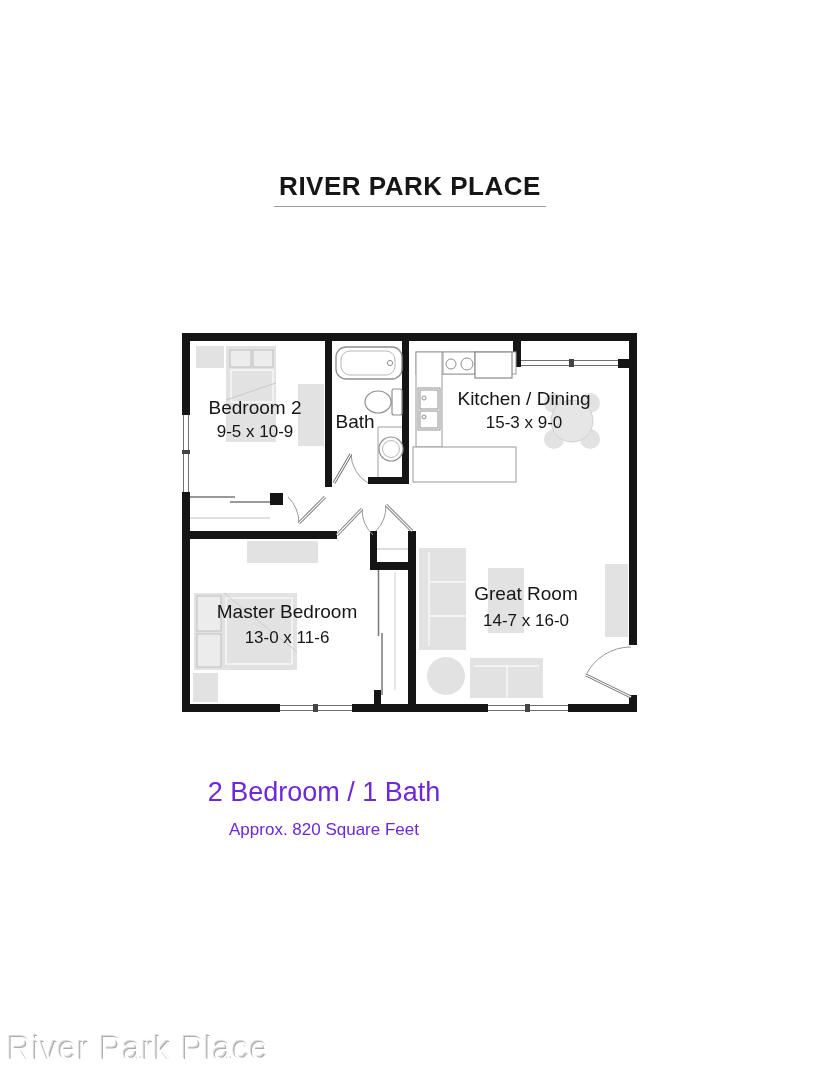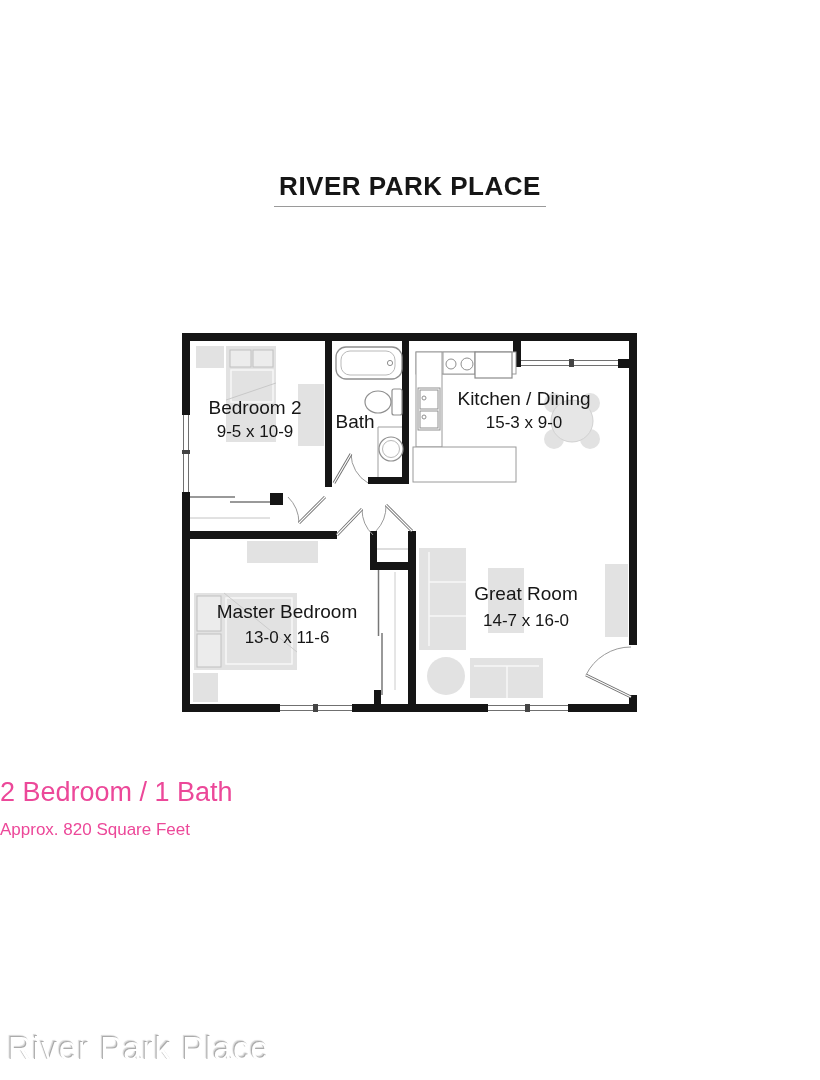--- a/index.html
+++ b/index.html
@@ -6,21 +6,21 @@
   body{
     width:820px;height:1080px;position:relative;background:#ffffff;
     font-family:"Liberation Sans", sans-serif;overflow:hidden;
   }
   .title-wrap{position:absolute;top:171px;left:0;width:820px;text-align:center;}
   .title{
     display:inline-block;font-size:26px;font-weight:700;color:#161616;
     letter-spacing:.5px;border-bottom:1px solid #9a9a9a;padding:0 5px 4px 5px;
   }
   .plan-svg{position:absolute;left:0;top:0;}
-  .summary{position:absolute;left:0;width:648px;text-align:left;color:#ec4899;}
+  .summary{position:absolute;left:0;width:648px;text-align:center;color:#6d28d9;}
   .summary-1{top:777px;font-size:27px;}
   .summary-2{top:820px;font-size:17px;}
   .watermark{
     position:absolute;left:8px;top:1030px;font-size:33px;color:#ffffff;
     text-shadow:-1px -1px 0 #ababab, -2px -2px 1px #d6d6d6, 1px 1px 0 #ffffff;
     letter-spacing:1px;
   }
   .room-name{font-size:19px;fill:#161616;}
   .room-dims{font-size:17px;fill:#161616;}
 </style>

